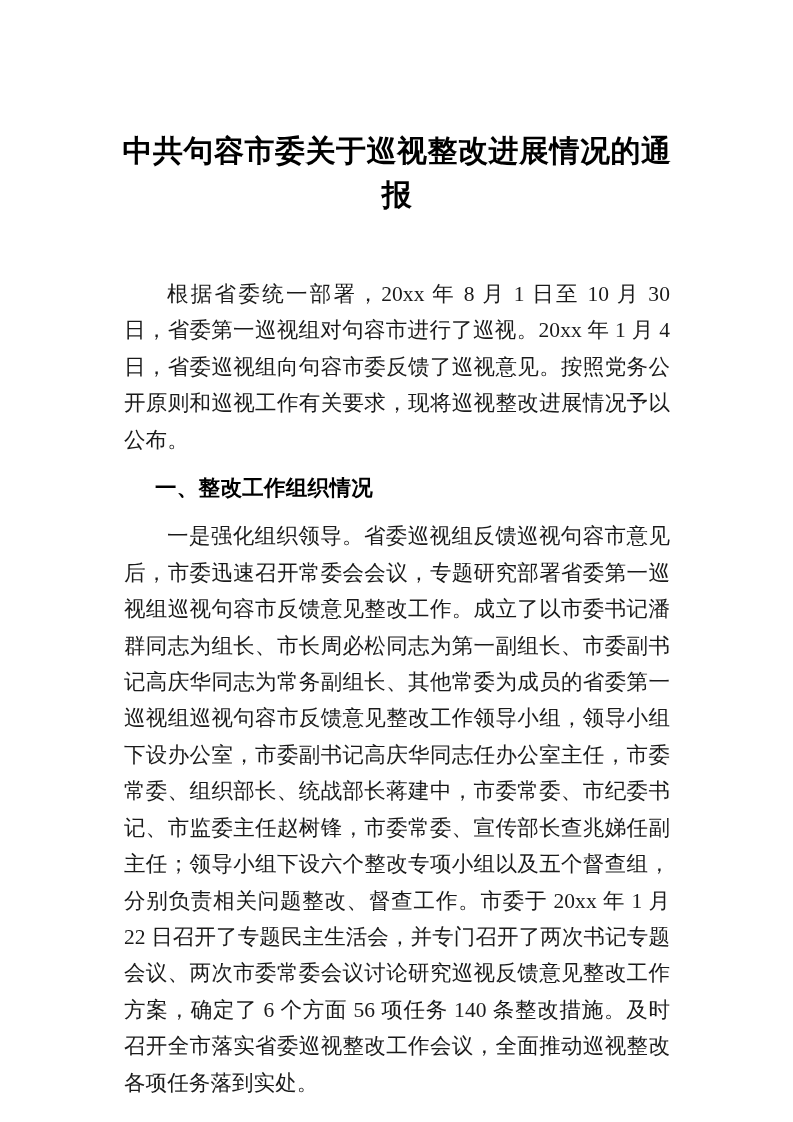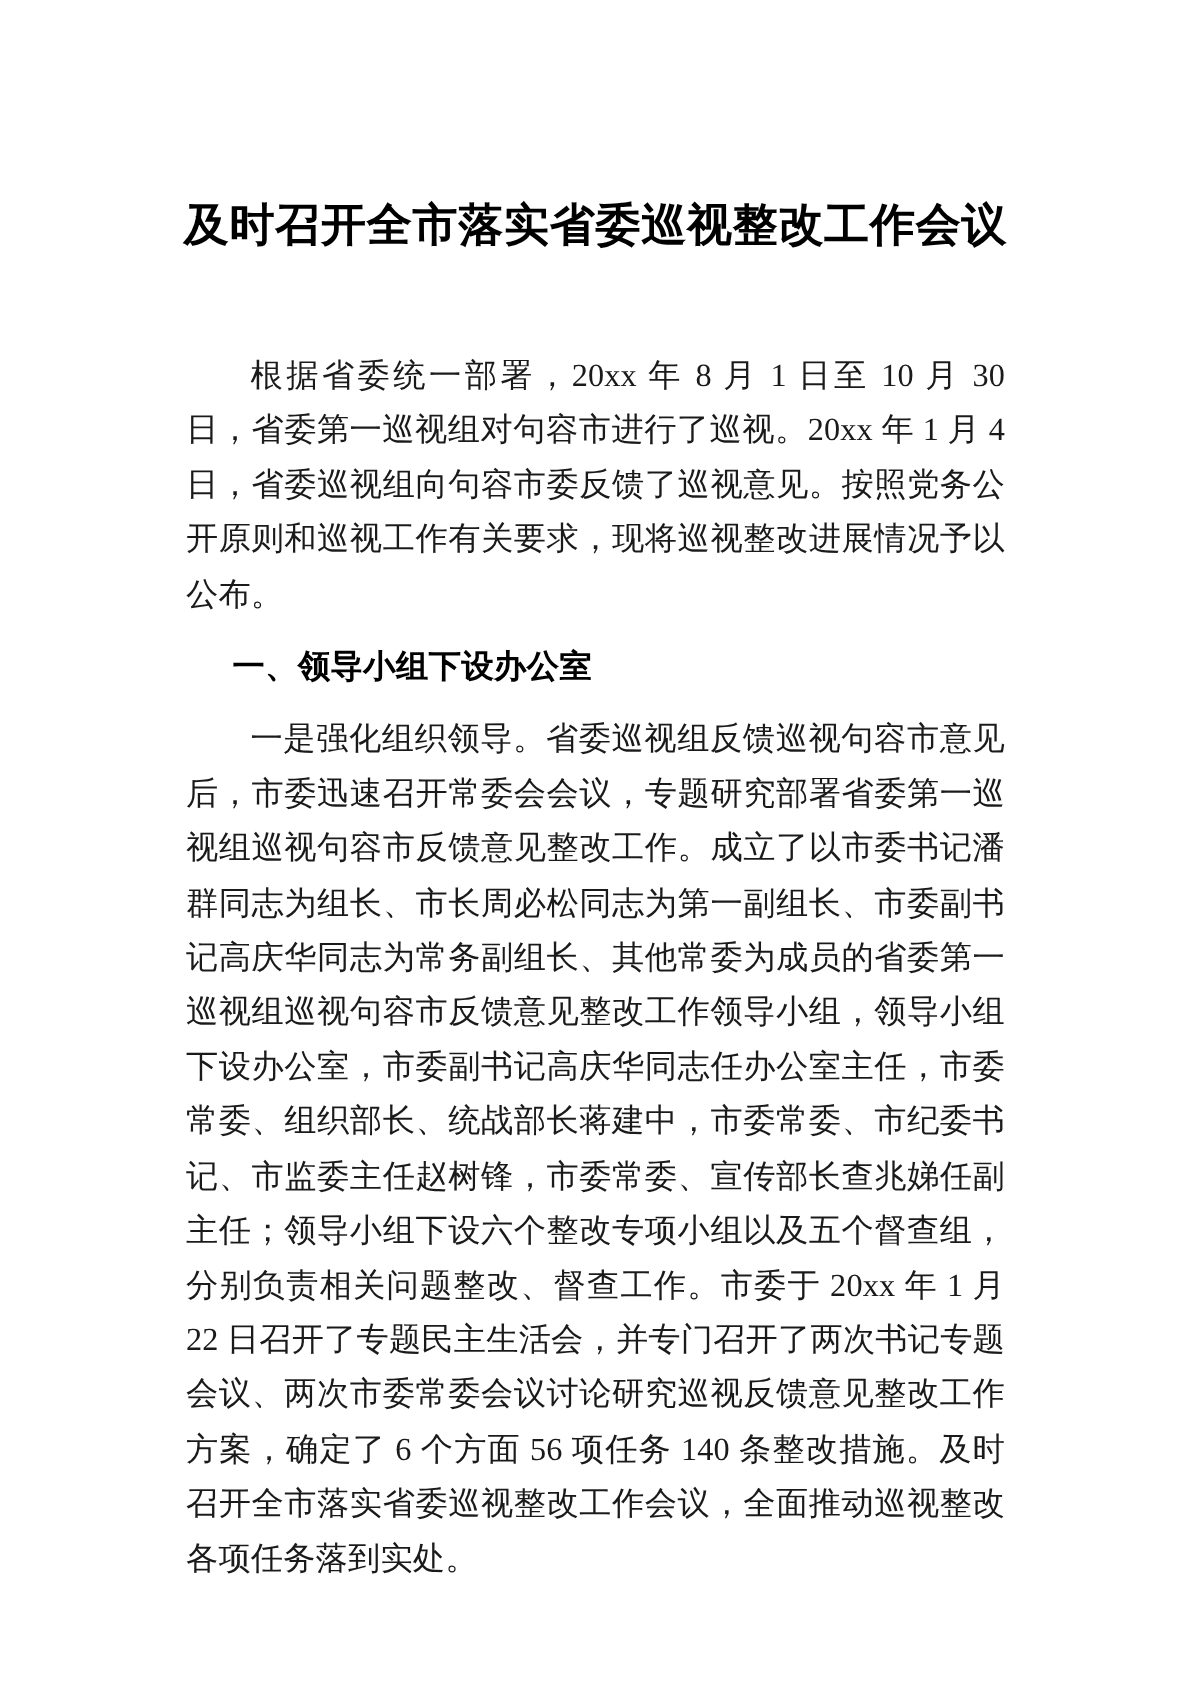--- a/index.html
+++ b/index.html
@@ -75,25 +75,25 @@
   
   .gap-after-title { height: 47px; }
 </style>
 </head>
 <body>
 
 <div class="page">
   <div class="content">
 
     <div class="title-block">
-      <h1 class="doc-title">及时召开全市落实省委巡视整改工作会议</h1>
+      <h1 class="doc-title">中共句容市委关于巡视整改进展情况的通报</h1>
     </div>
 
     <div class="gap-after-title"></div>
 
     <p class="body-p">根据省委统一部署，20xx 年 8 月 1 日至 10 月 30 日，省委第一巡视组对句容市进行了巡视。20xx 年 1 月 4 日，省委巡视组向句容市委反馈了巡视意见。按照党务公开原则和巡视工作有关要求，现将巡视整改进展情况予以公布。</p>
 
-    <h2 class="section-heading">一、领导小组下设办公室</h2>
+    <h2 class="section-heading">一、整改工作组织情况</h2>
 
     <p class="body-p">一是强化组织领导。省委巡视组反馈巡视句容市意见后，市委迅速召开常委会会议，专题研究部署省委第一巡视组巡视句容市反馈意见整改工作。成立了以市委书记潘群同志为组长、市长周必松同志为第一副组长、市委副书记高庆华同志为常务副组长、其他常委为成员的省委第一巡视组巡视句容市反馈意见整改工作领导小组，领导小组下设办公室，市委副书记高庆华同志任办公室主任，市委常委、组织部长、统战部长蒋建中，市委常委、市纪委书记、市监委主任赵树锋，市委常委、宣传部长查兆娣任副主任；领导小组下设六个整改专项小组以及五个督查组，分别负责相关问题整改、督查工作。市委于 20xx 年 1 月 22 日召开了专题民主生活会，并专门召开了两次书记专题会议、两次市委常委会议讨论研究巡视反馈意见整改工作方案，确定了 6 个方面 56 项任务 140 条整改措施。及时召开全市落实省委巡视整改工作会议，全面推动巡视整改各项任务落到实处。</p>
 
   </div>
 </div>
 
 </body></html>

